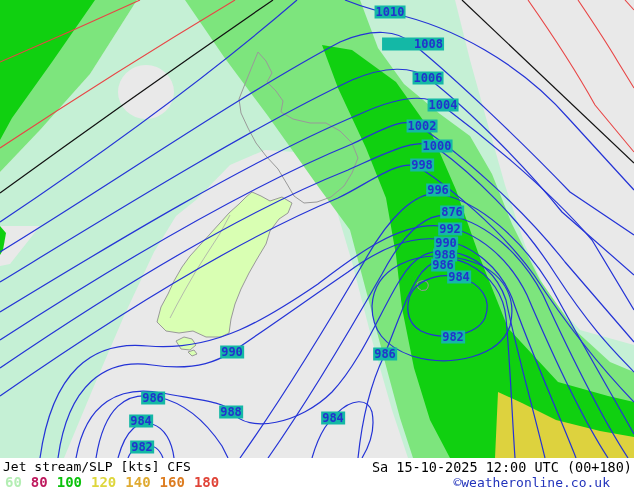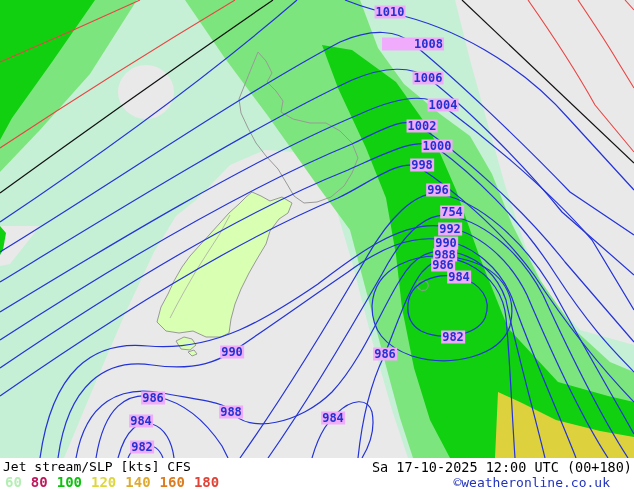--- a/index.html
+++ b/index.html
@@ -1,21 +1,21 @@
 <!DOCTYPE html>
 <html><head>
 <meta charset="utf-8">
 <style>
   html,body{margin:0;padding:0;background:#fff;}
   #app{position:relative;width:634px;height:490px;overflow:hidden;background:#fff;
        font-family:"DejaVu Sans Mono","Liberation Mono",monospace;}
   #map{position:absolute;left:0;top:0;width:634px;height:458px;}
   #map svg{display:block;}
   #labels{position:absolute;left:0;top:0;width:634px;height:458px;pointer-events:none;}
-  .iso-label{position:absolute;transform:translate(-50%,-50%);background:#f0abfc;
+  .iso-label{position:absolute;transform:translate(-50%,-50%);background:#14b8a6;
        color:#2233cc;font-size:12px;font-weight:bold;line-height:13px;padding:0 1px;
        letter-spacing:0px;white-space:nowrap;}
   #legend{position:absolute;left:0;top:458px;width:634px;height:32px;background:#ffffff;}
   #legend-title{position:absolute;left:3px;top:1px;font-size:13px;color:#000;white-space:nowrap;}
   #legend-datetime{position:absolute;right:2px;top:1px;font-size:13.5px;color:#000;white-space:nowrap;}
   #scale{position:absolute;left:5px;top:16px;font-size:14px;font-weight:bold;white-space:nowrap;}
   #scale span{margin-right:9px;}
   #copyright{position:absolute;right:24px;top:17px;font-size:13px;color:#2233bb;white-space:nowrap;}
 </style>
 </head>
@@ -88,37 +88,37 @@
 
     <div id="labels">
         <div class="iso-label" style="left: 390px; top: 12px; color: rgb(34, 51, 204);">1010</div>
         <div class="iso-label" style="left: 413px; top: 44px; color: rgb(34, 51, 204); padding-left: 32px;">1008</div>
         <div class="iso-label" style="left: 428px; top: 78px; color: rgb(34, 51, 204);">1006</div>
         <div class="iso-label" style="left: 443px; top: 105px; color: rgb(34, 51, 204);">1004</div>
         <div class="iso-label" style="left: 422px; top: 126px; color: rgb(34, 51, 204);">1002</div>
         <div class="iso-label" style="left: 437px; top: 146px; color: rgb(34, 51, 204);">1000</div>
         <div class="iso-label" style="left: 422px; top: 165px; color: rgb(34, 51, 204);">998</div>
         <div class="iso-label" style="left: 438px; top: 190px; color: rgb(34, 51, 204);">996</div>
-        <div class="iso-label" style="left: 452px; top: 212px; color: rgb(34, 51, 204);">754</div>
+        <div class="iso-label" style="left: 452px; top: 212px; color: rgb(34, 51, 204);">876</div>
         <div class="iso-label" style="left: 450px; top: 229px; color: rgb(34, 51, 204);">992</div>
         <div class="iso-label" style="left: 446px; top: 243px; color: rgb(34, 51, 204);">990</div>
         <div class="iso-label" style="left: 445px; top: 255px; color: rgb(34, 51, 204);">988</div>
         <div class="iso-label" style="left: 443px; top: 265px; color: rgb(34, 51, 204);">986</div>
         <div class="iso-label" style="left: 459px; top: 277px; color: rgb(34, 51, 204);">984</div>
         <div class="iso-label" style="left: 453px; top: 337px; color: rgb(34, 51, 204);">982</div>
         <div class="iso-label" style="left: 232px; top: 352px; color: rgb(34, 51, 204);">990</div>
         <div class="iso-label" style="left: 231px; top: 412px; color: rgb(34, 51, 204);">988</div>
         <div class="iso-label" style="left: 153px; top: 398px; color: rgb(34, 51, 204);">986</div>
         <div class="iso-label" style="left: 141px; top: 421px; color: rgb(34, 51, 204);">984</div>
         <div class="iso-label" style="left: 142px; top: 447px; color: rgb(34, 51, 204);">982</div>
         <div class="iso-label" style="left: 385px; top: 354px; color: rgb(34, 51, 204);">986</div>
         <div class="iso-label" style="left: 333px; top: 418px; color: rgb(34, 51, 204);">984</div>
       </div>
   </div>
 
   <div id="legend">
     <div id="legend-title">Jet stream/SLP [kts] CFS</div>
-    <div id="legend-datetime">Sa 17-10-2025 12:00 UTC (00+180)</div>
+    <div id="legend-datetime">Sa 15-10-2025 12:00 UTC (00+180)</div>
     <div id="scale"><span style="color: rgb(180, 238, 180);">60</span><span style="color: #be185d;">80</span><span style="color: rgb(12, 194, 12); text-align: right;">100</span><span style="color: rgb(222, 214, 60);">120</span><span style="color: rgb(223, 170, 50);">140</span><span style="color: rgb(221, 125, 34);">160</span><span style="color: rgb(224, 68, 56);">180</span></div>
     <div id="copyright">©weatheronline.co.uk</div>
   </div>
 
 </div>
 
 </body></html>

